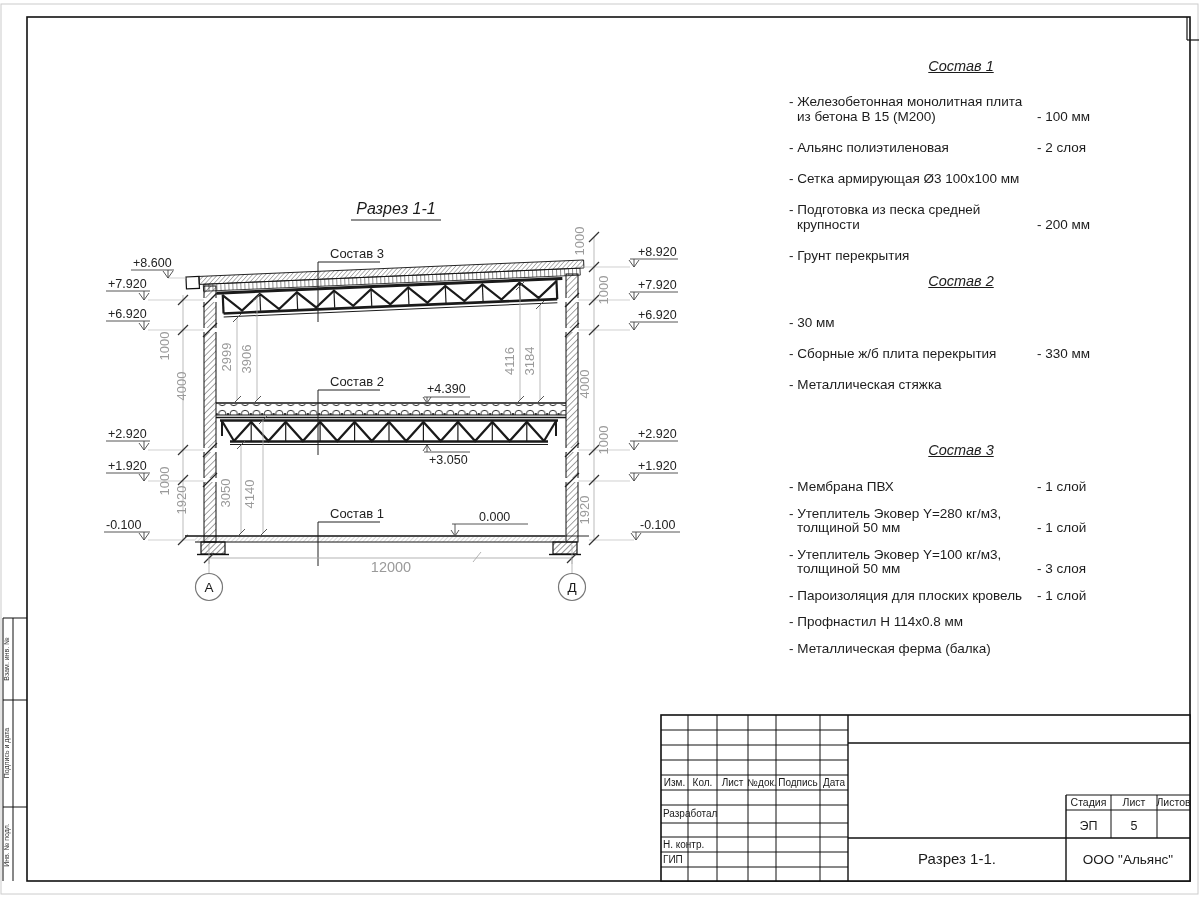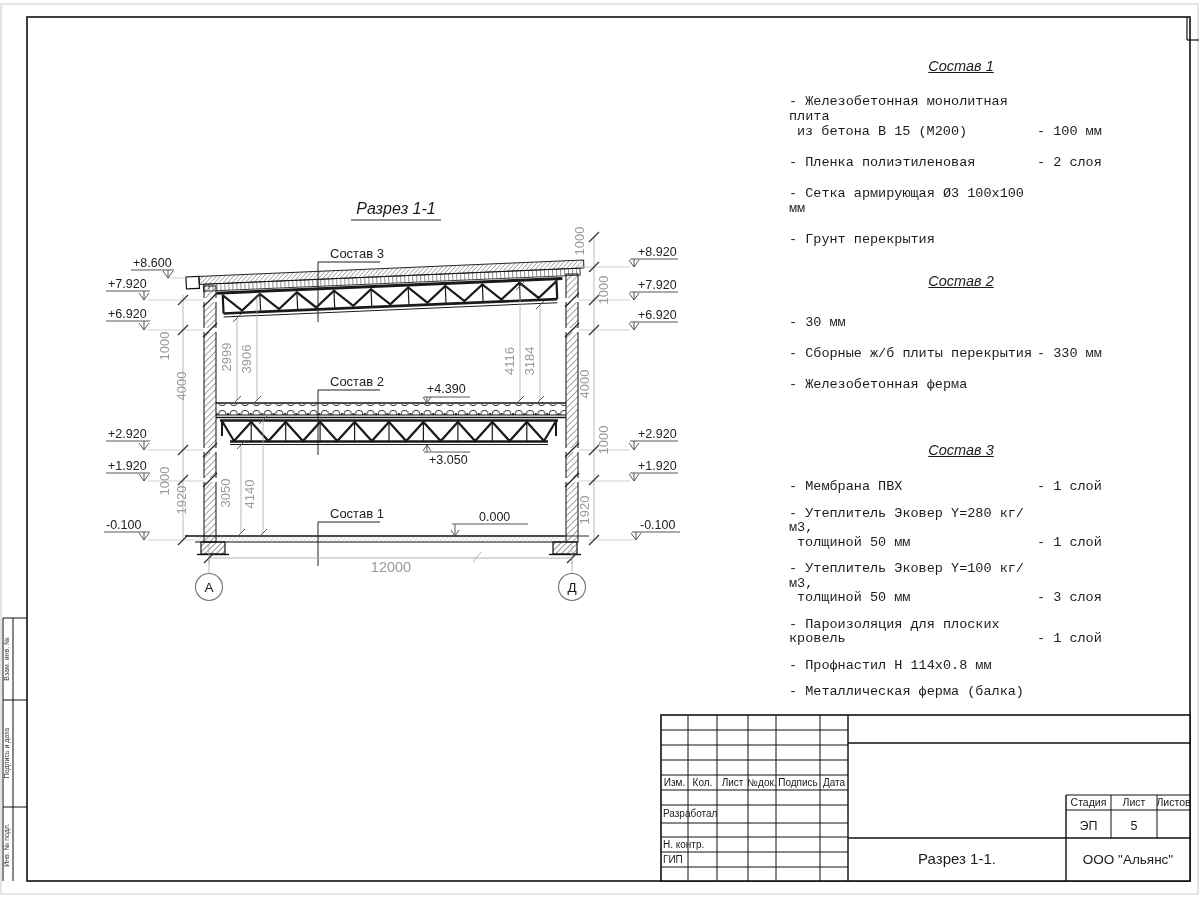--- a/index.html
+++ b/index.html
@@ -11,21 +11,21 @@
   .marktxt{font-size:12.5px;fill:#222;}
   .lbltxt{font-size:13px;fill:#222;}
   .tb10{font-size:10px;} .tb10s{font-size:10.5px;} .tb12{font-size:12.5px;}
   .tb15{font-size:15px;} .tb13{font-size:13.5px;}
   .striptxt{font-size:7px;fill:#333;}
   .axtxt{font-size:13.5px;}
   .title-it{font-size:16px;font-style:italic;}
   .comp{position:absolute;left:789px;width:344px;color:#1c1c1c;}
   .comp-title{text-align:center;font-style:italic;font-size:14.5px;text-decoration:underline;font-weight:400;}
   .comp-items{margin-top:20px;}
-  .comp-item{display:flex;align-items:flex-end;margin-bottom:16px;font-size:13.5px;line-height:15px;font-family:Liberation Mono, monospace;}
+  .comp-item{display:flex;align-items:flex-end;margin-bottom:16px;font-size:13.5px;line-height:15px;}
   .s3 .comp-item{margin-bottom:12px;line-height:14.5px;}
   .s2 .comp-items{margin-top:26px;}
   .comp-label{width:248px;}
   .comp-label .l2{margin-left:8px;}
   .comp-value{white-space:nowrap;}
 </style>
 </head>
 <body>
 
 <svg width="1200" height="900" viewBox="0 0 1200 900">
@@ -367,58 +367,65 @@
   <div class="comp-items">
     <div class="comp-item">
       <div class="comp-label">
           <div>- Железобетонная  монолитная плита</div>
           <div class="l2">из бетона В 15 (М200)</div>
         </div>
       <div class="comp-value">- 100 мм</div>
     </div>
     <div class="comp-item">
       <div class="comp-label">
-          <div>- Пленка полиэтиленовая</div>
+          <div>- Альянс полиэтиленовая</div>
           <div class="l2"></div>
         </div>
       <div class="comp-value">-  2 слоя</div>
     </div>
     <div class="comp-item">
       <div class="comp-label">
           <div>- Сетка армирующая Ø3 100х100 мм</div>
           <div class="l2"></div>
         </div>
       <div class="comp-value"></div>
+    </div>
+    <div class="comp-item">
+      <div class="comp-label">
+          <div>- Подготовка из песка средней</div>
+          <div class="l2">крупности</div>
+        </div>
+      <div class="comp-value">- 200 мм</div>
     </div>
     <div class="comp-item">
       <div class="comp-label">
           <div>- Грунт перекрытия</div>
           <div class="l2"></div>
         </div>
       <div class="comp-value"></div>
     </div>
   </div>
 </div>
 
 <div class="comp s2" style="top:273px;">
   <div class="comp-title">Состав 2</div>
   <div class="comp-items">
     <div class="comp-item">
       <div class="comp-value">- 30 мм</div>
     </div>
     <div class="comp-item">
       <div class="comp-label">
-          <div>- Сборные ж/б плиты перекрытия</div>
+          <div>- Сборные ж/б плита перекрытия</div>
           <div class="l2"></div>
         </div>
       <div class="comp-value">- 330 мм</div>
     </div>
     <div class="comp-item">
       <div class="comp-label">
-          <div>- Железобетонная ферма</div>
+          <div>- Металлическая стяжка</div>
           <div class="l2"></div>
         </div>
       <div class="comp-value"></div>
     </div>
   </div>
 </div>
 
 <div class="comp s3" style="top:442px;">
   <div class="comp-title">Состав 3</div>
   <div class="comp-items" style="margin-top:22px;">

